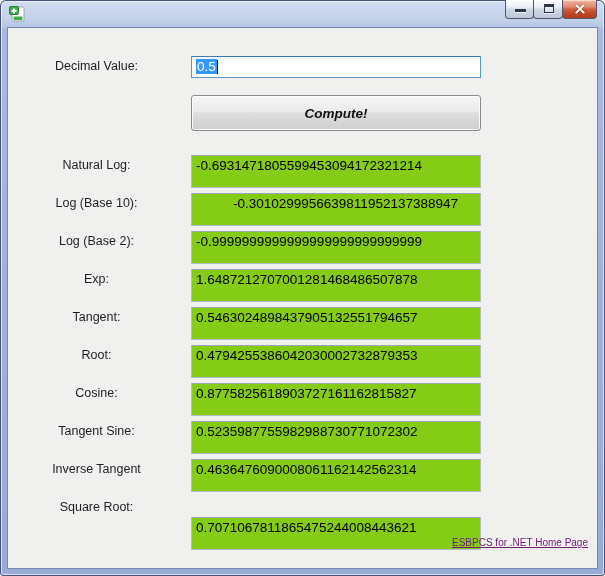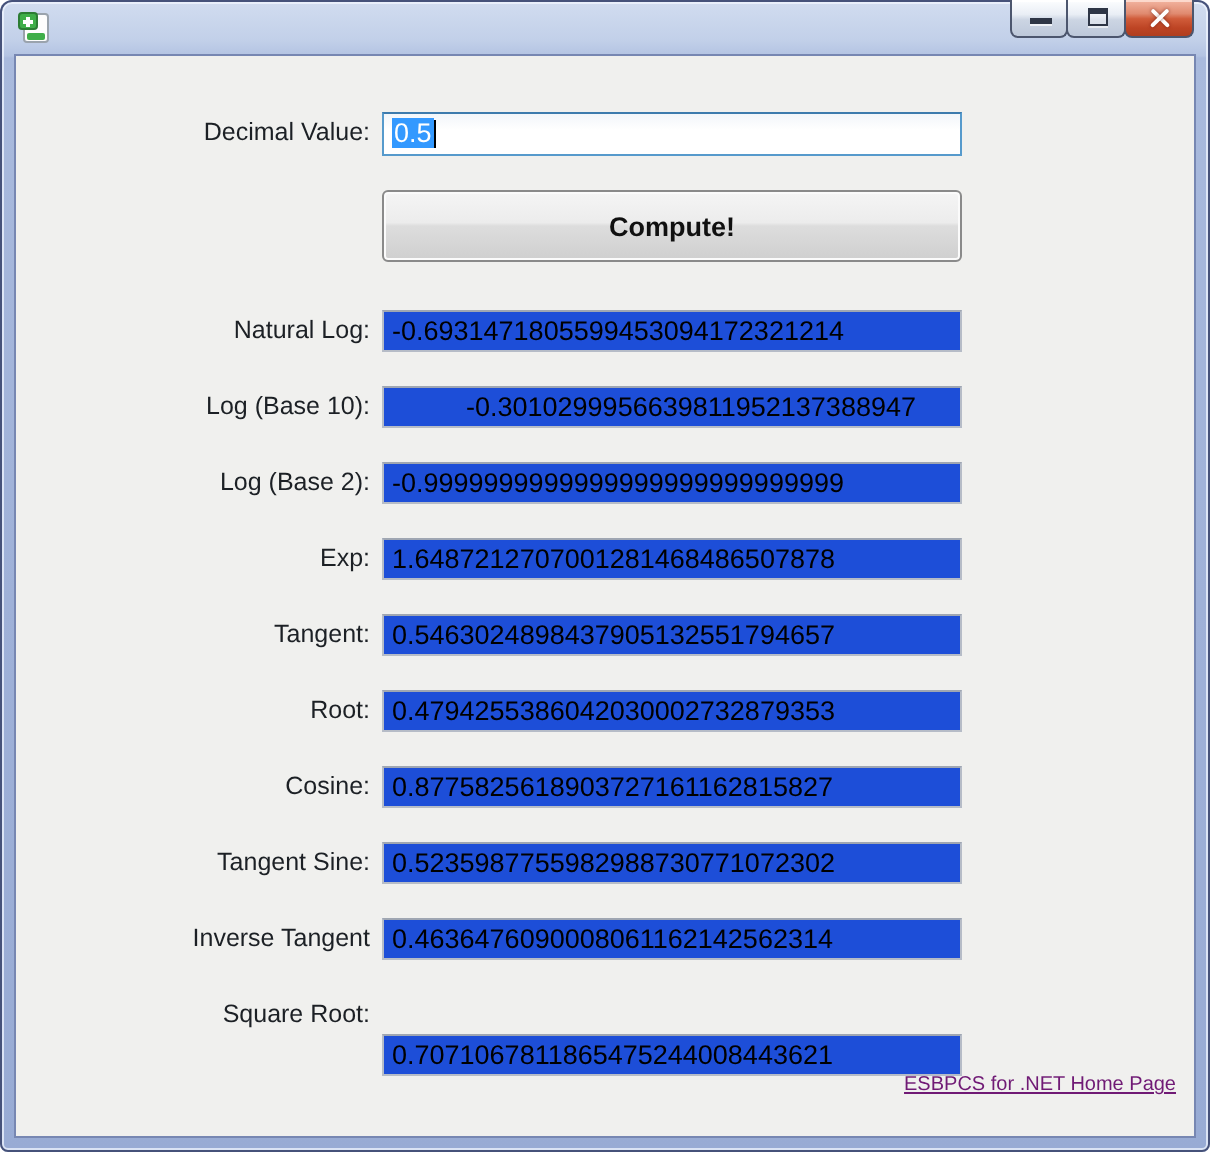--- a/index.html
+++ b/index.html
@@ -52,27 +52,27 @@
   .glyph-x::after  { transform:rotate(-45deg); }
 
   
   .client {
     position:absolute; left:8px; top:28px; width:589px; height:540px;
     background:#f0f0ee;
     box-shadow: 0 0 0 1px #7787b2;
   }
 
   .lbl {
-    position:absolute; left:0; width:177px; text-align:right;
+    position:absolute; left:0; width:177px; text-align:center;
     font-size:12.5px; color:#1c2025; white-space:nowrap;
   }
 
   .field {
-    position:absolute; left:183px; width:290px; height:21px;
-    background:#1d4ed8;
+    position:absolute; left:183px; width:290px; height:33px;
+    background:#84cc16;
     border:1px solid #b6bcc7; border-top-color:#9fa6b2;
     font-size:13.5px; line-height:19px; padding:0 2px 0 4px;
     color:#000; white-space:nowrap; overflow:hidden;
   }
 
   .field.decimal {
     top:28px; height:22px; line-height:20px;
     border:1px solid #569acc; border-top-color:#3d7bad;
     background:linear-gradient(180deg,#f2f6fa 0%,#ffffff 40%);
   }
@@ -81,20 +81,21 @@
     vertical-align:middle; margin-left:0; }
 
   .compute {
     position:absolute; left:183px; top:67px; width:290px; height:36px;
     border:1px solid #8a8a8a; border-radius:3px;
     background:linear-gradient(180deg,#f5f5f5 0%,#ececec 45%,#dddddd 50%,#cfcfcf 100%);
     box-shadow: inset 0 0 0 1px #fbfbfb;
     font-family:"Liberation Sans", sans-serif;
     font-size:13.5px; font-weight:bold; color:#101010;
     cursor:default;
+    font-style:italic;
   }
 
   .home-link {
     position:absolute; right:9px; top:509px;
     font-size:10px; color:#701a75; text-decoration:underline;
     white-space:nowrap; cursor:pointer;
   }
 </style>
 </head>
 <body>

